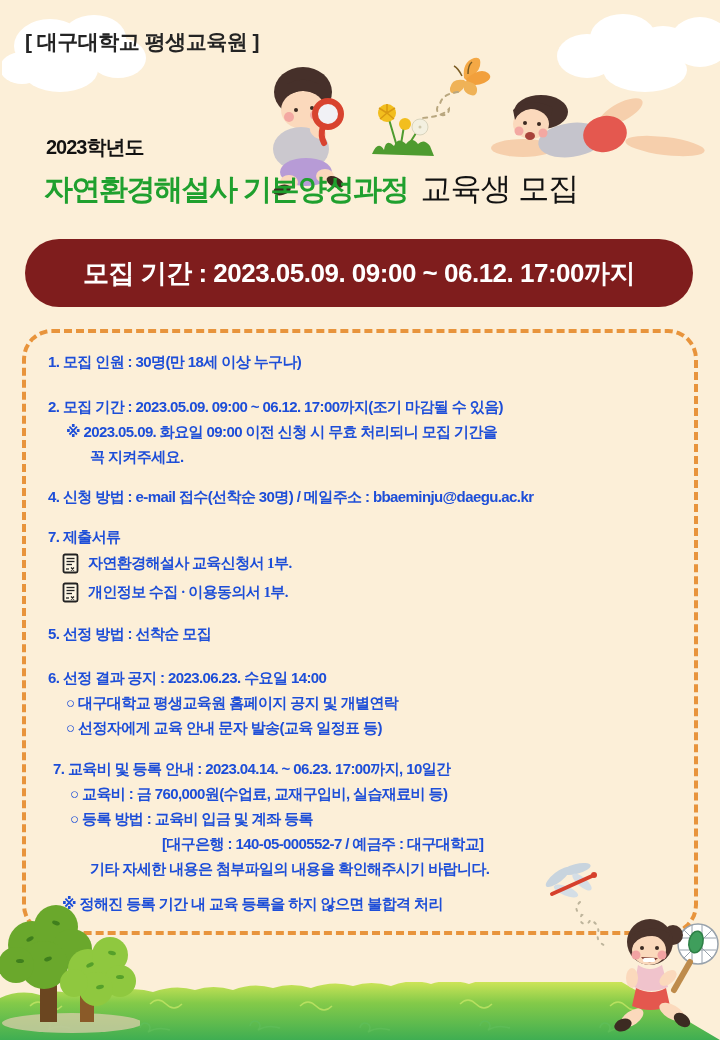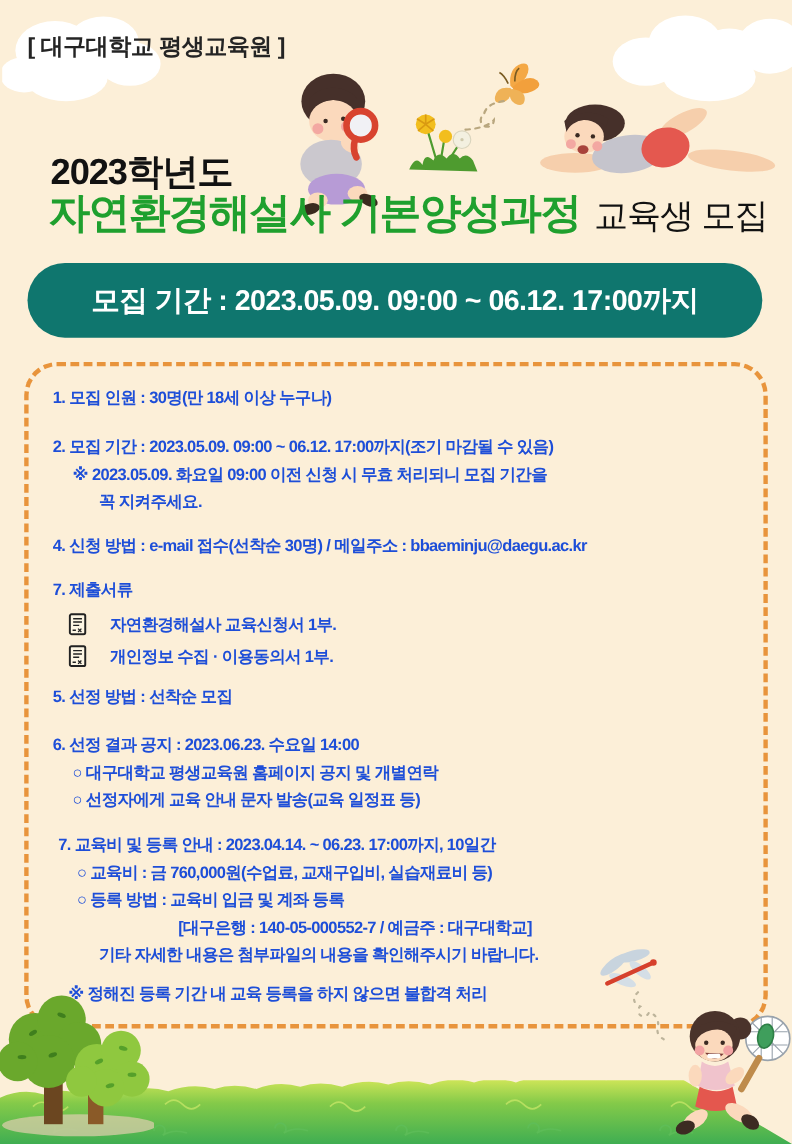--- a/index.html
+++ b/index.html
@@ -5,27 +5,27 @@
   html,body{margin:0;padding:0;}
   .page{
     position:relative;width:720px;height:1040px;overflow:hidden;
     background:#FCEFD8;
     font-family:"Liberation Sans","DejaVu Sans",sans-serif;
   }
   .abs{position:absolute;}
   
   .org{left:25px;top:28px;font-size:21px;font-weight:800;color:#242424;letter-spacing:-0.5px;z-index:3;}
   
-  .title-year{left:46px;top:134px;font-size:33px;font-weight:800;color:#121212;letter-spacing:-1px;z-index:3;}
+  .title-year{left:46px;top:134px;font-size:20px;font-weight:800;color:#121212;letter-spacing:-1px;z-index:3;}
   .title-main{left:44px;top:168px;white-space:nowrap;z-index:3;}
-  .t-green{font-size:38px;font-weight:800;color:#1FA02E;letter-spacing:-1.5px;}
+  .t-green{font-size:29px;font-weight:800;color:#1FA02E;letter-spacing:-1.5px;}
   .t-black{font-size:31px;font-weight:400;color:#121212;letter-spacing:-1px;margin-left:8px;}
   
   .banner{
-    left:25px;top:239px;width:668px;height:68px;background:#0f766e;border-radius:35px;
+    left:25px;top:239px;width:668px;height:68px;background:#7f1d1d;border-radius:35px;
     display:flex;align-items:center;justify-content:center;z-index:3;
   }
   .banner-text{color:#FFFFFF;font-size:26px;font-weight:800;letter-spacing:-0.5px;}
   
   .notice-box{
     left:22px;top:329px;width:676px;height:606px;box-sizing:border-box;
     border:4px dashed #E8943C;border-radius:30px;z-index:2;
   }
   
   .ct{left:46px;top:349px;width:652px;font-size:15px;font-weight:700;color:#1d4ed8;letter-spacing:-0.6px;z-index:3;}
@@ -34,21 +34,21 @@
   .pn1{padding-left:20px;}
   .pn2{padding-left:44px;}
   .ps{padding-left:20px;}
   .p7{padding-left:7px;}
   .ps7{padding-left:24px;}
   .pb{padding-left:116px;}
   .pf1{padding-left:16px;}
   .pf2{padding-left:44px;}
   .m20{margin-top:20px;} .m19{margin-top:19px;} .m16{margin-top:16px;}
   .m15{margin-top:15px;} .m14{margin-top:14px;} .m10{margin-top:10px;}
-  .docrow{display:flex;align-items:flex-end;height:29px;gap:21px;padding-left:16px;white-space:nowrap;}
+  .docrow{display:flex;align-items:center;height:29px;gap:9px;padding-left:16px;white-space:nowrap;font-family:Liberation Serif, serif;}
   .docrow svg{flex:0 0 auto;}
   
   .deco{z-index:1;}
   .deco-top{z-index:2;}
   .deco-front{z-index:4;}
 </style>
 </head>
 <body>
 
 <div class="page">

